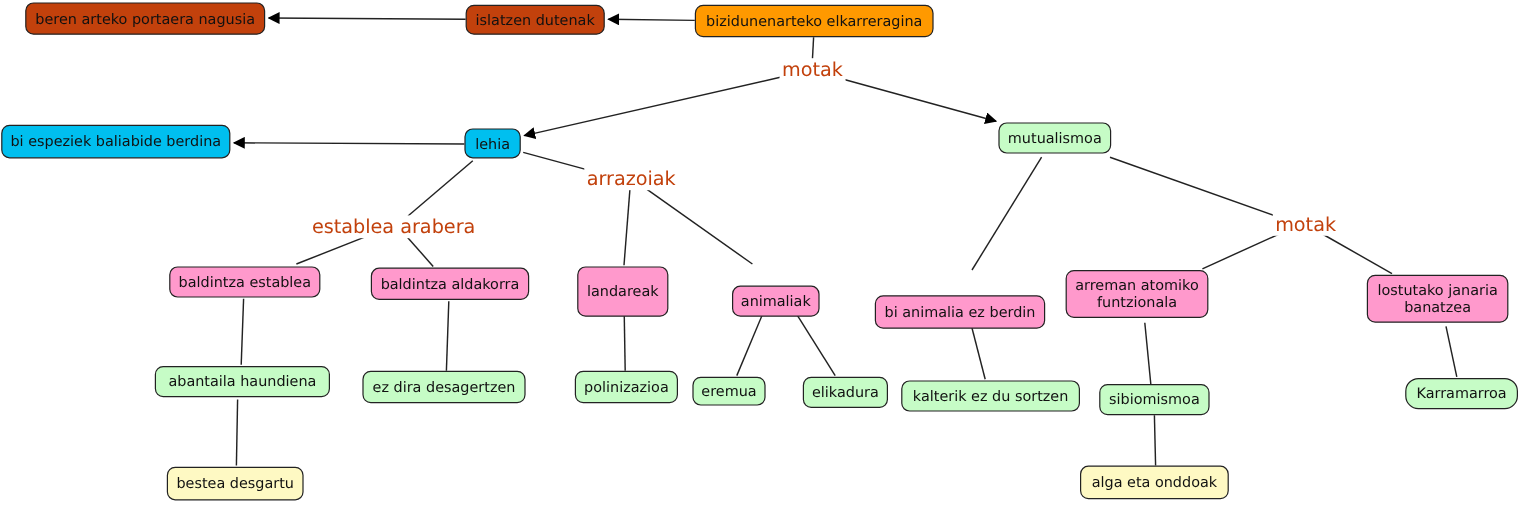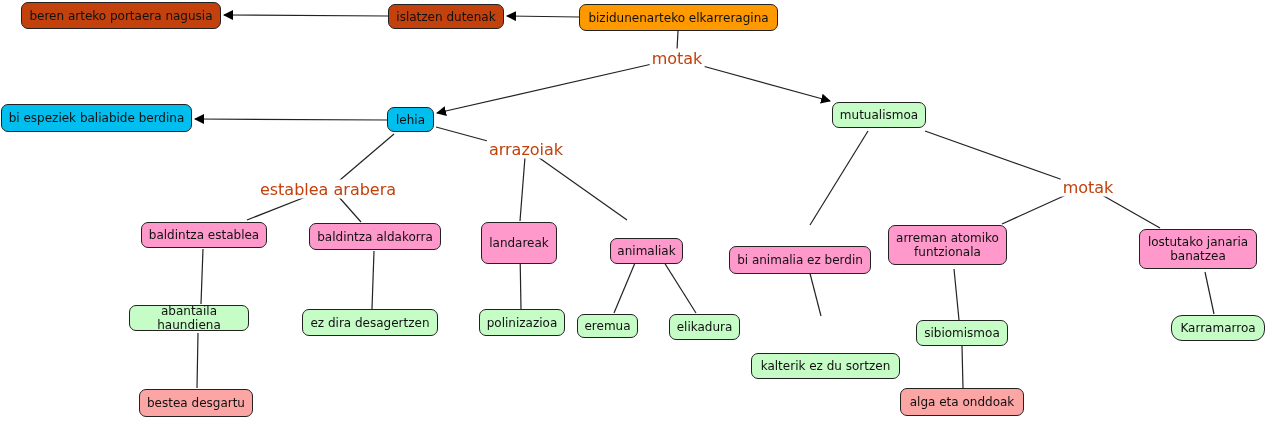--- a/index.html
+++ b/index.html
@@ -8,21 +8,21 @@
   #edges { position:absolute; left:0; top:0; width:1271px; height:422px; }
   .node { position:absolute; box-sizing:border-box; border:1px solid #222;
           border-radius:7px; font-size:12px; color:#111; display:flex;
           align-items:center; justify-content:center; text-align:center;
           line-height:14px; padding:0 6px; white-space:pre-line; }
   .c-root   { background:#ff9900; }
   .c-light  { background:#c2410c; }
   .c-blue   { background:#00bfef; }
   .c-green  { background:#c6fcc6; }
   .c-pink   { background:#ff99cc; }
-  .c-purple { background:#fca5a5; }
+  .c-purple { background:#fef9c3; }
   .lbl { position:absolute; font-size:16px; color:#c2410c; background:#fff;
          transform:translate(-50%,-50%); white-space:nowrap; padding:0 2px; }
 </style>
 </head>
 <body>
 
 <svg id="edges" xmlns="http://www.w3.org/2000/svg">
   <defs>
     <marker id="arrow" markerWidth="10" markerHeight="10" refX="9" refY="5" orient="auto" markerUnits="userSpaceOnUse">
       <path d="M0,0 L10,5 L0,10 z" fill="#000"></path>
@@ -82,23 +82,23 @@
 <div class="node c-pink" style="left:141px;top:222px;width:126px;height:26px;">baldintza establea</div>
 <div class="node c-pink" style="left:309px;top:223px;width:132px;height:27px;">baldintza aldakorra</div>
 <div class="node c-pink" style="left:481px;top:222px;width:76px;height:42px;">landareak</div>
 <div class="node c-pink" style="left:610px;top:222px;width:73px;height:26px;margin-top:16px;">animaliak</div>
 <div class="node c-pink" style="left:729px;top:232px;width:142px;height:28px;margin-top:14px;">bi animalia ez berdin</div>
 <div class="node c-pink" style="left:888px;top:225px;width:119px;height:40px;">arreman atomiko
 funtzionala</div>
 <div class="node c-pink" style="left:1139px;top:229px;width:118px;height:40px;">lostutako janaria
 banatzea</div>
 
-<div class="node c-green" style="left:129px;top:305px;width:120px;height:26px;">abantaila haundiena</div>
+<div class="node c-green" style="left:129px;top:305px;width:146px;height:26px;">abantaila haundiena</div>
 <div class="node c-green" style="left:302px;top:309px;width:136px;height:27px;">ez dira desagertzen</div>
 <div class="node c-green" style="left:479px;top:309px;width:86px;height:27px;">polinizazioa</div>
 <div class="node c-green" style="left:577px;top:314px;width:61px;height:24px;">eremua</div>
 <div class="node c-green" style="left:669px;top:314px;width:71px;height:26px;">elikadura</div>
-<div class="node c-green" style="left:751px;top:317px;width:149px;height:26px;margin-top:36px;">kalterik ez du sortzen</div>
+<div class="node c-green" style="left:751px;top:317px;width:149px;height:26px;">kalterik ez du sortzen</div>
 <div class="node c-green" style="left:916px;top:320px;width:92px;height:26px;">sibiomismoa</div>
 <div class="node c-green" style="left:1171px;top:315px;width:94px;height:26px;border-radius:11px;">Karramarroa</div>
 
 <div class="node c-purple" style="left:139px;top:389px;width:114px;height:28px;">bestea desgartu</div>
 <div class="node c-purple" style="left:900px;top:388px;width:124px;height:28px;">alga eta onddoak</div>
 
 </body></html>

